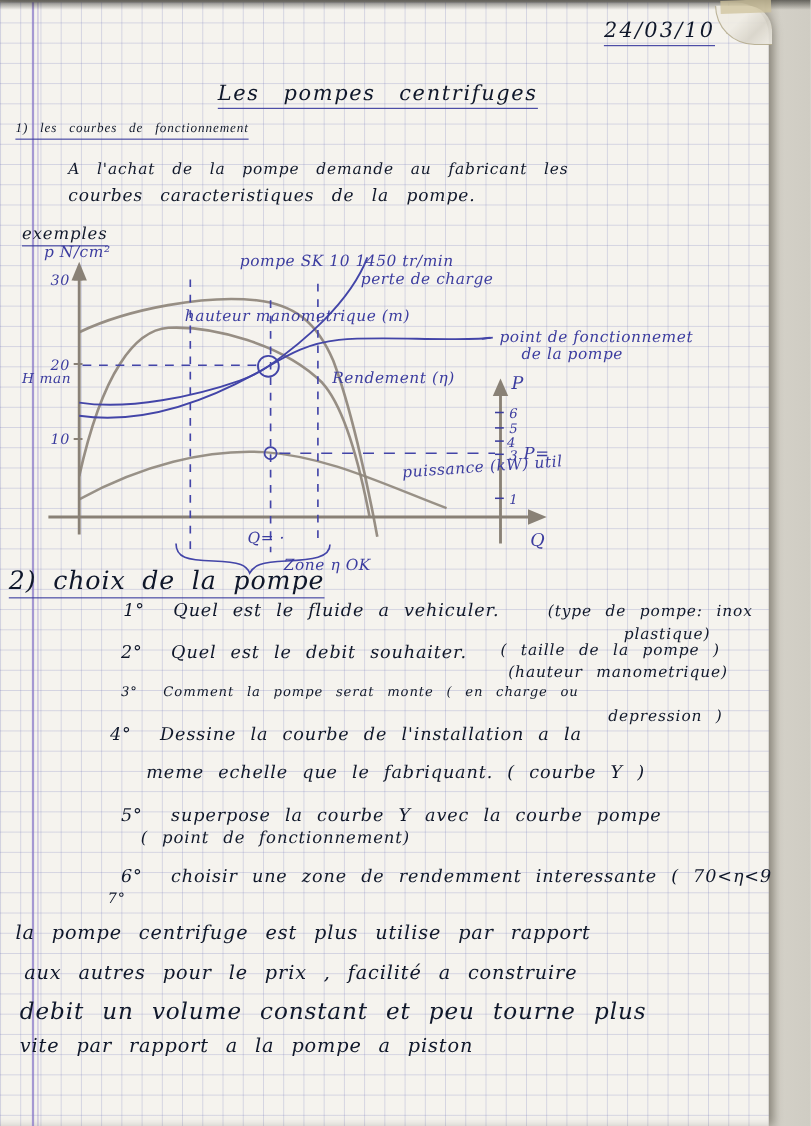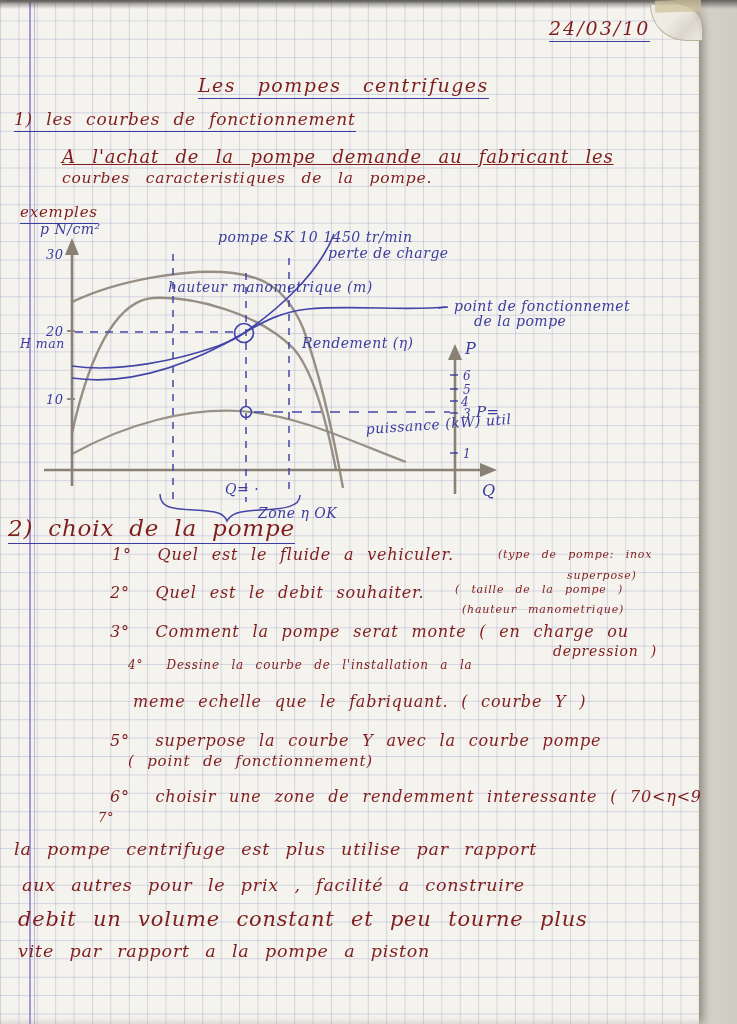--- a/index.html
+++ b/index.html
@@ -41,44 +41,44 @@
     position:absolute; top:5px; left:650px; width:52px; height:36px;
     background:linear-gradient(135deg, #efece4 40%, #d8d4c9 70%, #efece4 100%);
     border-bottom-left-radius:40px; border-top-right-radius:26px;
     border-left:1px solid #b4ab8d; border-bottom:1px solid #b4ab8d;
     opacity:0.9; z-index:6;
   }
   .tape {
     position:absolute; top:0px; left:655px; width:46px; height:12px;
     background:#cfc39c; opacity:0.75; transform:rotate(-2deg); z-index:7;
   }
-  .hw { position:absolute; color:#7f1d1d; font-style:italic; letter-spacing:0.8px; word-spacing:7px; white-space:nowrap; z-index:4; }
+  .hw { position:absolute; color:#0f172a; font-style:italic; letter-spacing:0.8px; word-spacing:7px; white-space:nowrap; z-index:4; }
   .ul { border-bottom:1.6px solid #3b3c9f; padding-bottom:2px; }
-  .sm { font-size:11px; }
+  .sm { font-size:14px; }
   svg { position:absolute; z-index:4; }
   svg text { fill:#3b3c9f; font-family:"DejaVu Serif", serif; font-style:italic; letter-spacing:0.5px; }
 </style>
 </head>
 <body>
 
 <div class="scan-strip"></div>
 <div class="page"></div>
 <div class="margin-line"></div>
 <div class="margin-line2"></div>
 <div class="top-shadow"></div>
 <div class="curl"></div>
 <div class="tape"></div>
 
 <div class="hw ul" style="left:549px; top:17px; font-size:19px; letter-spacing:2px;">24/03/10</div>
 
 <div class="hw ul" style="left:198px; top:74px; font-size:19px; letter-spacing:1.5px; word-spacing:14px;">Les pompes centrifuges</div>
 
-<div class="hw ul" style="left:14px; top:109px; font-size:17px;">1) les courbes de fonctionnement</div>
+<div class="hw ul" style="left:14px; top:109px; font-size:12px;font-family:Liberation Serif, serif;">1) les courbes de fonctionnement</div>
 
-<div class="hw" style="left:62px; top:146px; font-size:18px; word-spacing:10px;text-decoration:underline;">A l'achat de la pompe demande au fabricant les</div>
+<div class="hw" style="left:62px; top:146px; font-size:14px; word-spacing:10px;">A l'achat de la pompe demande au fabricant les</div>
 <div class="hw" style="left:62px; top:169px; font-size:15.5px; word-spacing:10px;text-align:center;">courbes caracteristiques de la pompe.</div>
 
 <div class="hw ul" style="left:20px; top:203px; font-size:15px;">exemples</div>
 
 <svg style="left:18px; top:218px;" width="700" height="318" viewBox="0 0 700 318">
 
   <path d="M 54 215 C 75 120, 105 82, 135 80 C 175 78, 240 95, 275 130 C 295 152, 308 200, 318 252" fill="none" stroke="#8e867b" stroke-width="2.4" opacity="0.92"></path>
   <path d="M 54 84 C 100 62, 170 50, 215 55 C 250 59, 270 75, 285 110 C 300 150, 315 215, 325 270" fill="none" stroke="#8e867b" stroke-width="2.4" opacity="0.92"></path>
   <path d="M 54 236 C 110 205, 170 190, 222 193 C 280 197, 330 222, 388 244" fill="none" stroke="#8e867b" stroke-width="2.2" opacity="0.9"></path>
 
@@ -133,30 +133,30 @@
   <text x="348" y="216" font-size="14" transform="rotate(-4 348 216)">puissance (kW) util</text>
   <text x="207" y="276" font-size="14">Q= ·</text>
   <text x="464" y="278" font-size="16">Q</text>
   <text x="240" y="300" font-size="14">Zone  η  OK</text>
 </svg>
 
 <div class="hw ul" style="left:8px; top:515px; font-size:23px;">2) choix de la pompe</div>
 
 <div class="hw" style="left:112px; top:545px; font-size:16px;"><span>1°</span>&nbsp;&nbsp;<span>Quel est le fluide a vehiculer.</span></div>
 <div class="hw sm" style="left:498px; top:548px;">(type de pompe: inox</div>
-<div class="hw sm" style="left:567px; top:569px;">superpose)</div>
+<div class="hw sm" style="left:567px; top:569px;">plastique)</div>
 
 <div class="hw" style="left:110px; top:583px; font-size:16px;"><span>2°</span>&nbsp;&nbsp;<span>Quel est le debit souhaiter.</span></div>
 <div class="hw sm" style="left:455px; top:583px;">( taille de la pompe )</div>
 <div class="hw sm" style="left:462px; top:603px;">(hauteur manometrique)</div>
 
-<div class="hw" style="left:110px; top:622px; font-size:16px;"><span>3°</span>&nbsp;&nbsp;<span>Comment la pompe serat monte ( en charge ou</span></div>
+<div class="hw" style="left:110px; top:622px; font-size:12px;"><span>3°</span>&nbsp;&nbsp;<span>Comment la pompe serat monte ( en charge ou</span></div>
 <div class="hw" style="left:553px; top:643px; font-size:14px;">depression )</div>
 
-<div class="hw" style="left:128px; top:658px; font-size:12px;"><span>4°</span>&nbsp;&nbsp;<span>Dessine la courbe de l'installation  a  la</span></div>
+<div class="hw" style="left:100px; top:658px; font-size:16px;"><span>4°</span>&nbsp;&nbsp;<span>Dessine la courbe de l'installation  a  la</span></div>
 <div class="hw" style="left:133px; top:692px; font-size:16px;">meme echelle que le fabriquant. ( courbe Y )</div>
 
 <div class="hw" style="left:110px; top:731px; font-size:16px;"><span>5°</span>&nbsp;&nbsp;<span>superpose la courbe Y avec la courbe pompe</span></div>
 <div class="hw" style="left:128px; top:752px; font-size:15px;">( point de fonctionnement)</div>
 
 <div class="hw" style="left:110px; top:787px; font-size:16px;"><span>6°</span>&nbsp;&nbsp;<span>choisir une zone de rendemment interessante ( 70&lt;η&lt;9</span></div>
 
 <div class="hw" style="left:98px; top:810px; font-size:13px;">7°</div>
 
 <div class="hw" style="left:14px; top:839px; font-size:17.5px; word-spacing:9px;">la pompe centrifuge est plus utilise par rapport</div>

